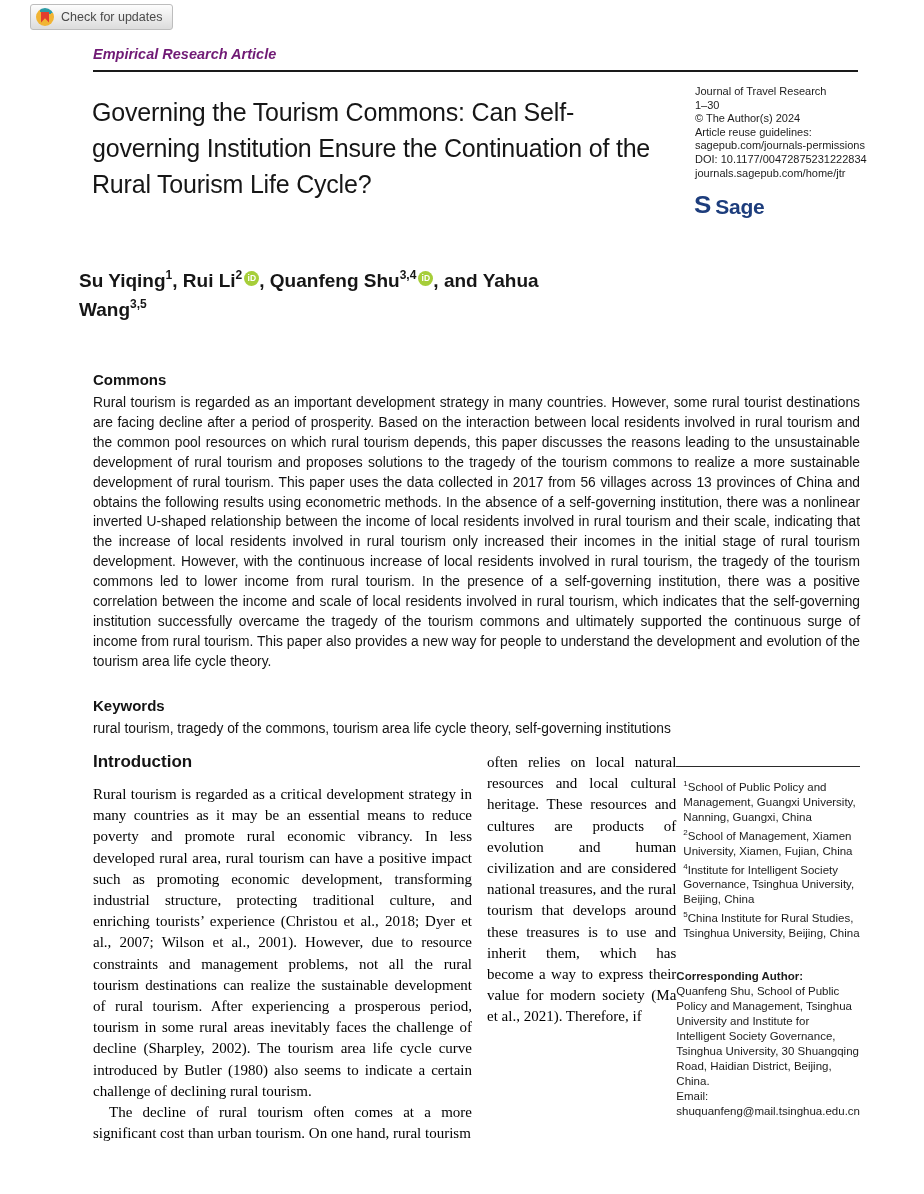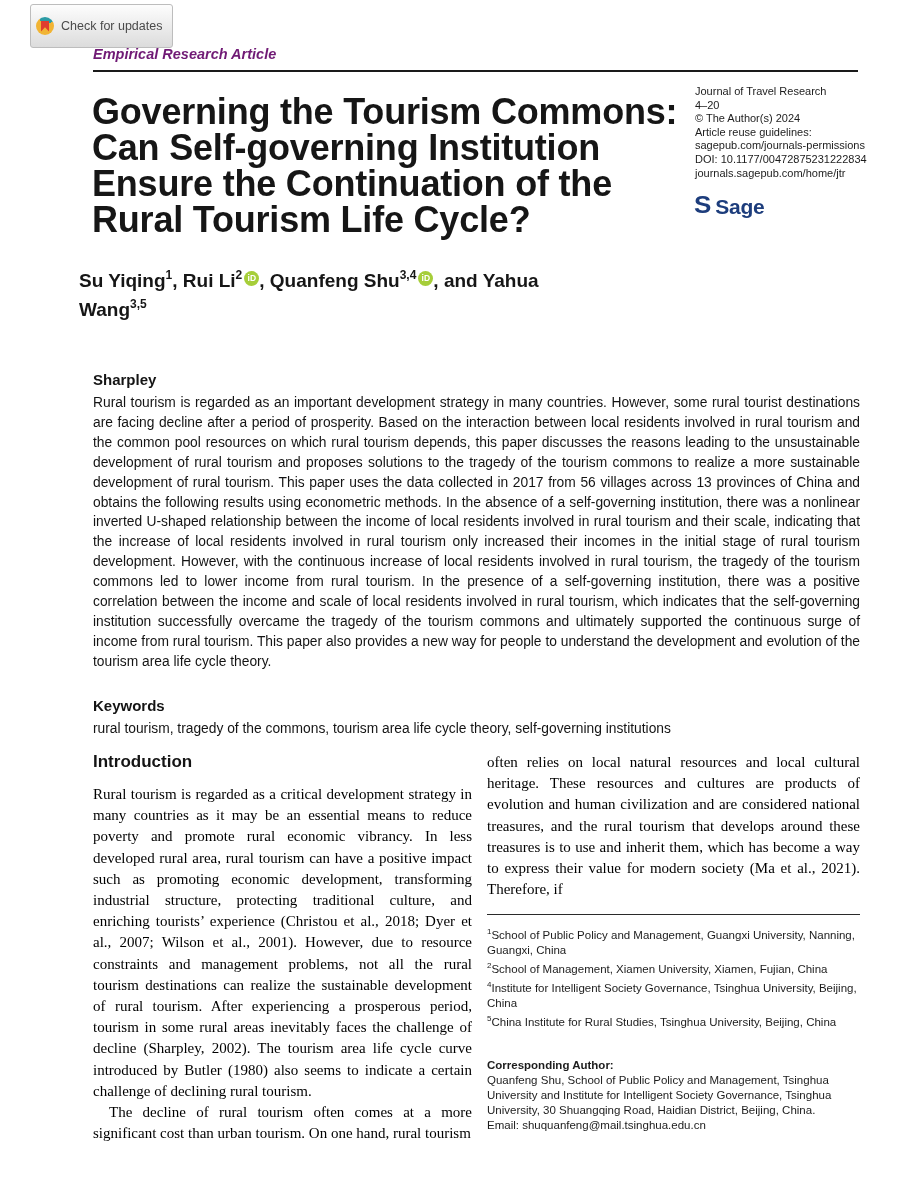--- a/index.html
+++ b/index.html
@@ -2,36 +2,36 @@
 <html><head>
 <meta charset="utf-8">
 <style>
   * { margin:0; padding:0; box-sizing:border-box; }
   html,body { background:#ffffff; }
   body { width:924px; height:1194px; font-family:"Liberation Sans", sans-serif; color:#111; }
   .page { position:relative; width:924px; height:1194px; background:#fff; overflow:hidden; }
 
   
   .crossmark { position:absolute; left:30px; top:4px; display:inline-flex; align-items:center;
-    gap:7px; height:44px; padding:0 10px 0 5px; background:linear-gradient(#fdfdfd,#dcdcdc);
+    gap:7px; height:26px; padding:0 10px 0 5px; background:linear-gradient(#fdfdfd,#dcdcdc);
     border:1px solid #bdbdbd; border-radius:3px; cursor:pointer; }
   .cm-circle { width:18px; height:18px; border-radius:50%;
     background:conic-gradient(from 320deg, #2b9ba5 0 100deg, #f1b434 100deg 360deg);
     display:flex; align-items:center; justify-content:center; }
   .cm-bookmark { width:8px; height:11px; background:#e03e2f;
     clip-path:polygon(0 0,100% 0,100% 100%,50% 62%,0 100%); }
   .cm-label { font-size:12.5px; color:#4a4a4a; }
 
   
   .series { position:absolute; left:93px; top:46px; font-style:italic; font-weight:600;
     font-size:14.5px; color:#701a75; }
   .header-rule { position:absolute; left:93px; top:70px; width:765px; height:2px; background:#1a1a1a; }
 
-  .title { position:absolute; left:92px; top:94px; width:590px; font-weight:bold;
-    font-size:36px; line-height:36px; letter-spacing:-0.2px; color:#161616; }
+  .title { position:absolute; left:92px; top:94px; width:590px; font-weight:normal;
+    font-size:25px; line-height:36px; letter-spacing:-0.2px; color:#161616; }
 
   .journal-info { position:absolute; left:695px; top:85px; width:190px;
     font-size:11px; line-height:13.6px; color:#1c1c1c; }
   .journal-info div { white-space:nowrap; }
 
   .sage-logo { position:absolute; left:694px; top:190px; display:flex; align-items:baseline;
     gap:4px; color:#1d3d7c; }
   .sage-s { font-size:26px; font-weight:900; transform:scaleY(.92); display:inline-block; }
   .sage-word { font-size:21px; font-weight:bold; letter-spacing:-0.3px; }
 
@@ -46,32 +46,32 @@
   
   .abstract-wrap { position:absolute; left:93px; top:371px; width:767px; }
   .sec-h { font-weight:bold; font-size:15px; color:#141414; margin-bottom:5px; }
   .abstract-text { font-size:13.8px; line-height:19.9px; text-align:justify; color:#141414; }
   .keywords { margin-top:25px; }
   .keywords-text { font-size:13.8px; line-height:19px; color:#141414; }
 
   
   .columns { position:absolute; left:93px; top:752px; width:767px; display:flex; gap:15px; }
   .col-left { width:379px; }
-  .col-right { width:373px; display:flex; flex-direction:column; }
+  .col-right { width:373px; display:flex; flex-direction:row; }
   .intro-h { font-family:"Liberation Sans", sans-serif; font-weight:bold; font-size:17px;
     color:#141414; margin-bottom:12px; }
   .body-text { font-family:"Liberation Serif", serif; font-size:15px; line-height:21.2px;
     text-align:justify; color:#000; }
   .body-text.indent { text-indent:16px; }
   .col-left .body-text + .body-text { margin-top:0; }
 
   
   .footnote-block { margin-top:14px; border-top:1.5px solid #2a2a2a; padding-top:9px;
     font-size:11.5px; line-height:15px; color:#1c1c1c; }
-  .affil { display:block; }
+  .affil { display:block;margin-left:7px; }
   .affil sup { font-size:8px; }
   .corr { margin-top:28px; }
   .corr-h { font-weight:bold; font-size:11.5px; }
 </style>
 </head>
 <body>
 
 <div class="page">
 
   <div class="crossmark">
@@ -81,39 +81,39 @@
     <span class="cm-label">Check for updates</span>
   </div>
 
   <div class="series">Empirical Research Article</div>
   <div class="header-rule"></div>
 
   <h1 class="title">Governing the Tourism Commons: Can Self-governing Institution Ensure the Continuation of the Rural Tourism Life Cycle?</h1>
 
   <div class="journal-info">
     <div>Journal of Travel Research</div>
-    <div>4–20</div>
+    <div>1–30</div>
     <div>© The Author(s) 2024</div>
     <div>Article reuse guidelines:</div>
     <div>sagepub.com/journals-permissions</div>
     <div>DOI: 10.1177/00472875231222834</div>
     <div>journals.sagepub.com/home/jtr</div>
   </div>
 
   <div class="sage-logo">
     <span class="sage-s">S</span>
     <span class="sage-word">Sage</span>
   </div>
 
   <div class="authors">
     <span>Su Yiqing</span><sup>1</sup><span>, </span><span>Rui Li</span><sup>2</sup><span class="orcid">iD</span><span>, </span><span>Quanfeng Shu</span><sup>3,4</sup><span class="orcid">iD</span><span>, and </span><span>Yahua Wang</span><sup>3,5</sup>
   </div>
 
   <div class="abstract-wrap">
-    <div class="sec-h">Sharpley</div>
+    <div class="sec-h">Commons</div>
     <div class="abstract-text">Rural tourism is regarded as an important development strategy in many countries. However, some rural tourist destinations are facing decline after a period of prosperity. Based on the interaction between local residents involved in rural tourism and the common pool resources on which rural tourism depends, this paper discusses the reasons leading to the unsustainable development of rural tourism and proposes solutions to the tragedy of the tourism commons to realize a more sustainable development of rural tourism. This paper uses the data collected in 2017 from 56 villages across 13 provinces of China and obtains the following results using econometric methods. In the absence of a self-governing institution, there was a nonlinear inverted U-shaped relationship between the income of local residents involved in rural tourism and their scale, indicating that the increase of local residents involved in rural tourism only increased their incomes in the initial stage of rural tourism development. However, with the continuous increase of local residents involved in rural tourism, the tragedy of the tourism commons led to lower income from rural tourism. In the presence of a self-governing institution, there was a positive correlation between the income and scale of local residents involved in rural tourism, which indicates that the self-governing institution successfully overcame the tragedy of the tourism commons and ultimately supported the continuous surge of income from rural tourism. This paper also provides a new way for people to understand the development and evolution of the tourism area life cycle theory.</div>
     <div class="keywords">
       <div class="sec-h">Keywords</div>
       <div class="keywords-text">rural tourism, tragedy of the commons, tourism area life cycle theory, self-governing institutions</div>
     </div>
   </div>
 
   <div class="columns">
     <div class="col-left">
       <div class="intro-h">Introduction</div>

